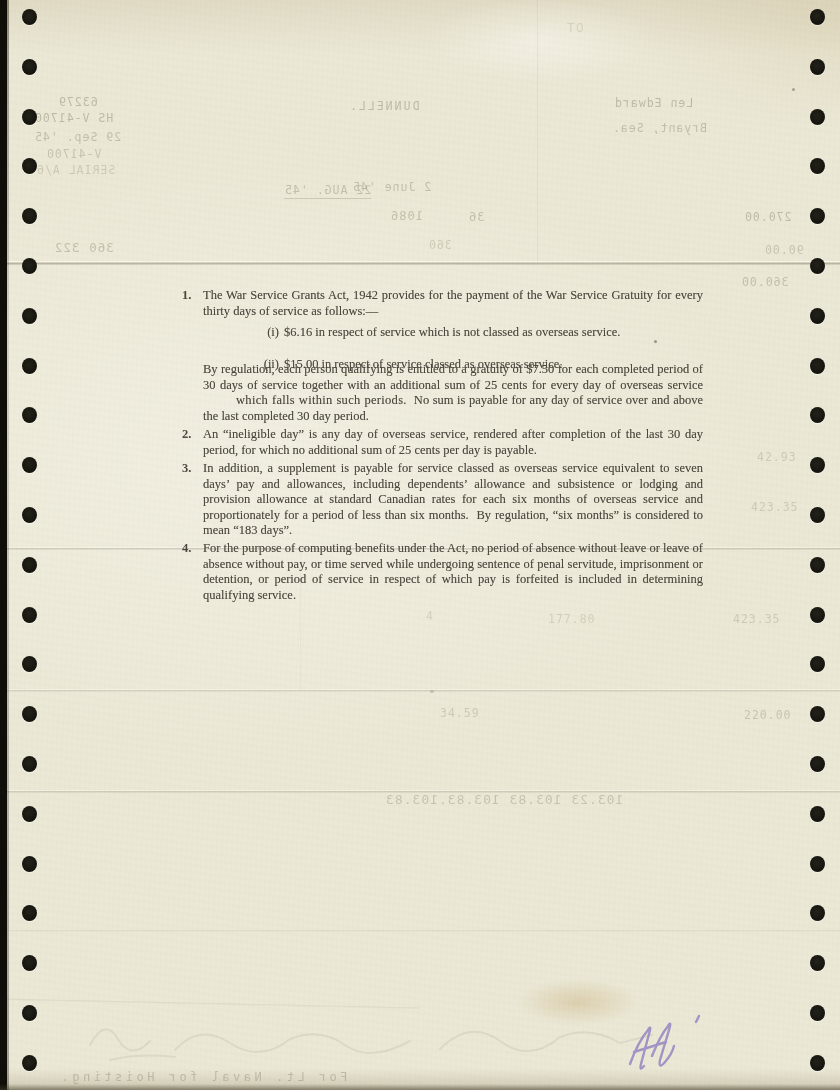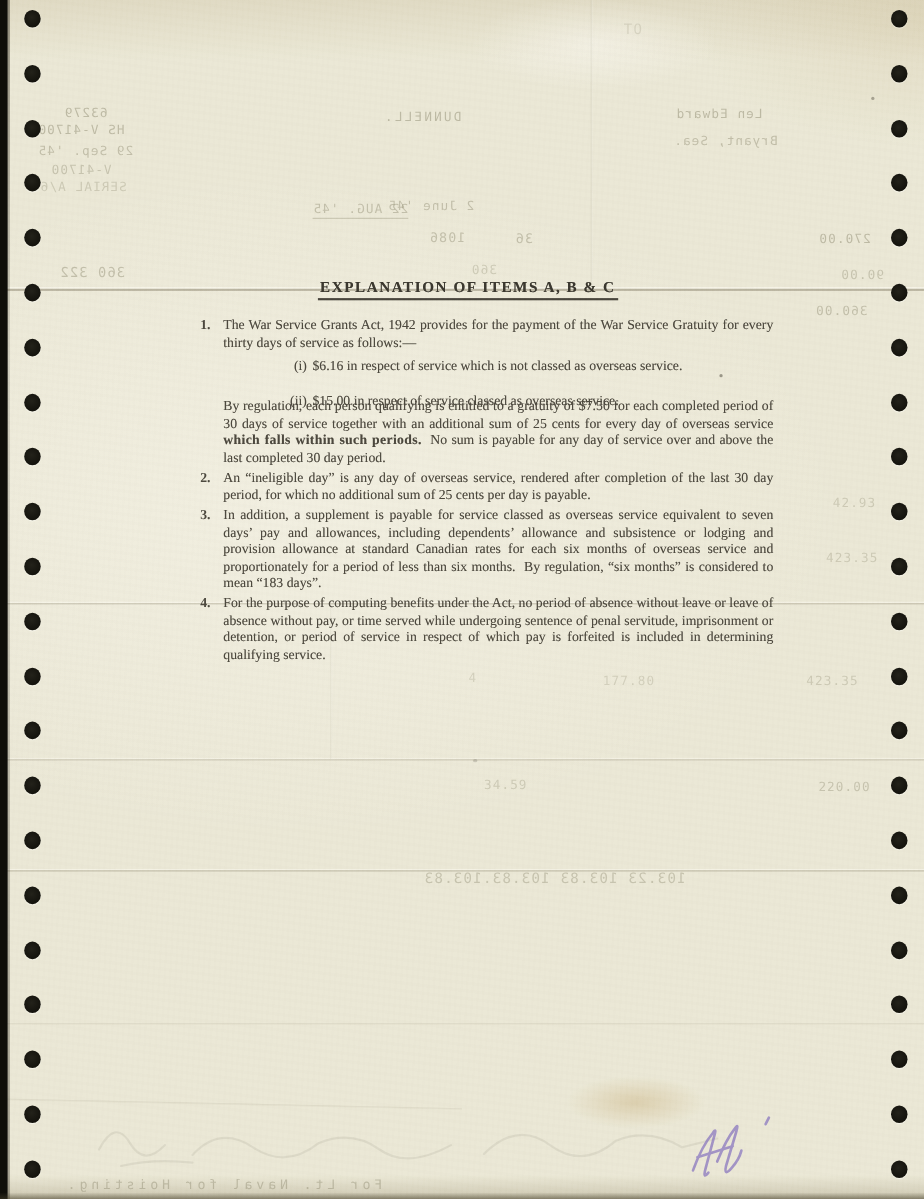--- a/index.html
+++ b/index.html
@@ -39,21 +39,21 @@
     padding:0 2px 2px 2px; border-bottom:2.5px solid #46433a;
     text-shadow:0 0 .5px rgba(57,54,45,.55);
   }
   .item { position:absolute; left:182px; width:521px; display:flex; }
   .item-num { flex:none; width:21px; font-size:12.5px; font-weight:bold; color:var(--c-ink,#4a463c); }
   .item-body {
     width:500px; font-size:12.5px; line-height:15.5px; text-align:justify;
     white-space:pre-wrap; color:var(--c-ink,#4a463c);
     text-shadow:0 0 .5px rgba(74,70,60,.4);
   }
-  .item-body .b { font-weight:bold; letter-spacing:.3px; }
+  .item-body .b { font-weight:normal; letter-spacing:.3px;margin-left:33px; }
   .subitem { position:absolute; left:253px; display:flex; font-size:12.5px; color:var(--c-ink,#4a463c);
     text-shadow:0 0 .5px rgba(74,70,60,.4); }
   .sub-label { flex:none; width:26px; text-align:right; margin-right:5px; }
 
   .bleed { position:absolute; font-family:"DejaVu Sans Mono", monospace; font-size:11.5px;
     color:var(--c-bleed-ink,#918d74); letter-spacing:1px; white-space:nowrap; filter:blur(.45px); }
   .mir { transform:scaleX(-1); }
   .o50{opacity:.5} .o45{opacity:.45} .o40{opacity:.4} .o35{opacity:.33} .o30{opacity:.28} .o25{opacity:.22}
   .ul { border-bottom:1px solid rgba(145,141,116,.8); padding-bottom:1px; }
   .speck { position:absolute; border-radius:50%; background:#615d50; }
@@ -107,21 +107,20 @@
     <path d="M30 55 Q60 48 95 52"></path>
   </svg>
 
   <svg class="hand" style="position:absolute;left:608px;top:1012px;opacity:.75" width="110" height="72" viewBox="0 0 110 72">
     <path d="M22 52 Q30 30 40 18 Q44 12 41 22 L33 52 Q31 60 36 54"></path>
     <path d="M44 44 Q52 24 60 14 Q64 8 61 18 L52 48 Q50 58 57 50 Q64 42 66 34"></path>
     <path d="M26 40 L58 30"></path>
     <path d="M88 10 L91 4" stroke-width="2"></path>
   </svg>
 
-  <div class="doc-heading">EXPLANATION OF ITEMS A, B &amp; C</div>
 
   <div class="item" style="top:288px">
     <div class="item-num">1.</div>
     <div class="item-body">The War Service Grants Act, 1942 provides for the payment of the War Service Gratuity for every thirty days of service as follows:—</div>
   </div>
   <div class="subitem" style="top:325px">
     <div class="sub-label">(i)</div>
     <div>$6.16 in respect of service which is not classed as overseas service.</div>
   </div>
   <div class="subitem" style="top:357px">

